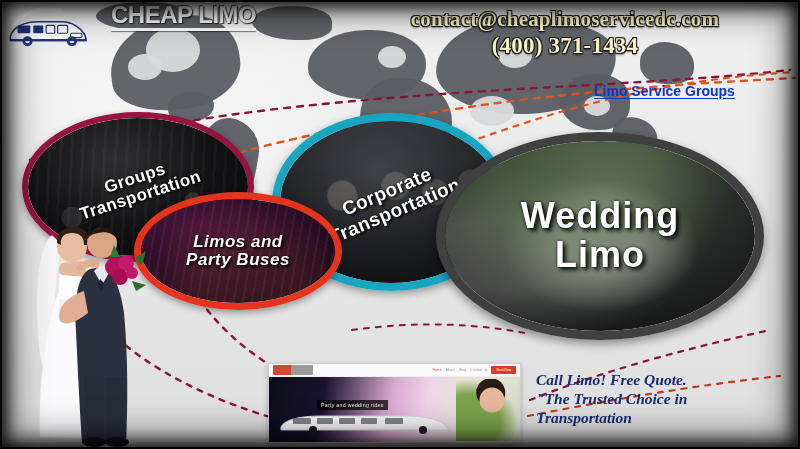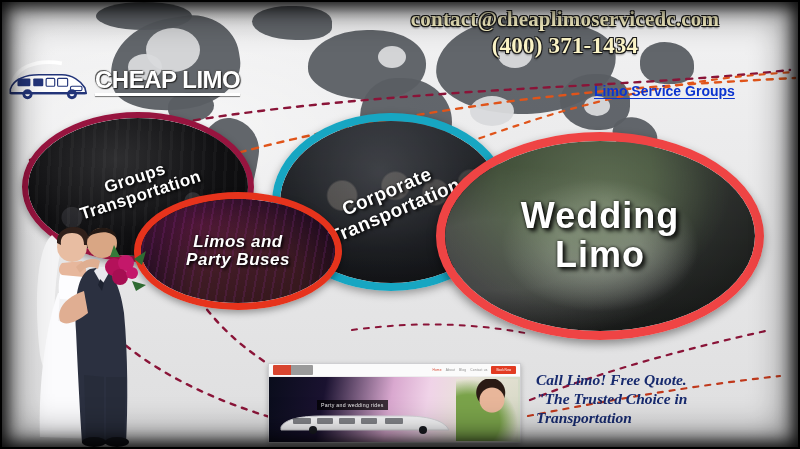--- a/index.html
+++ b/index.html
@@ -56,21 +56,21 @@
   .mw6 { left: 584px; top: 96px;  width: 26px; height: 20px; border-radius: 50%; }
 
   
   .route { position: absolute; pointer-events: none; left: 0; top: 0; width: 800px; height: 449px; }
 
   
   .logo-wrap {
     position: absolute;
     left: 6px; top: 3px;
     width: 238px; height: 62px;
-    display: flex; align-items: center; gap: 3px; margin-top: 48px;
+    display: flex; gap: 19px;
   }
   .limo-glyph { width: 86px; height: 52px; flex: 0 0 auto; }
   .logo-text { display: flex; flex-direction: column; align-items: center; line-height: 1; }
   .logo-l1, .logo-l2 {
     font-family: "Liberation Sans", sans-serif;
     font-weight: 700;
     color: #fff;
     letter-spacing: -0.5px;
     text-shadow: 0 0 2px #333, 1px 1px 1px #222, -1px -1px 0 #6b6b6b;
     white-space: nowrap;
@@ -181,21 +181,21 @@
       radial-gradient(ellipse at 45% 32%, #3b3d42 0%, #1d1f23 50%, #0a0b0d 100%);
   }
   #oval-corporate .oval-label {
     font-size: 19px;
     transform: rotate(-23deg);
   }
 
   
   #oval-wedding {
     left: 436px; top: 132px; width: 328px; height: 208px;
-    border: 9px solid #ef4444;
+    border: 9px solid #404040;
     box-shadow: 0 4px 10px rgba(0,0,0,.4);
     z-index: 7;
   }
   #oval-wedding .inner {
     background:
       radial-gradient(ellipse at 52% 30%, #5c6058 0%, #2b2e2c 45%, #121312 100%);
   }
   #oval-wedding .oval-label {
     font-size: 36px;
     letter-spacing: 1px;

